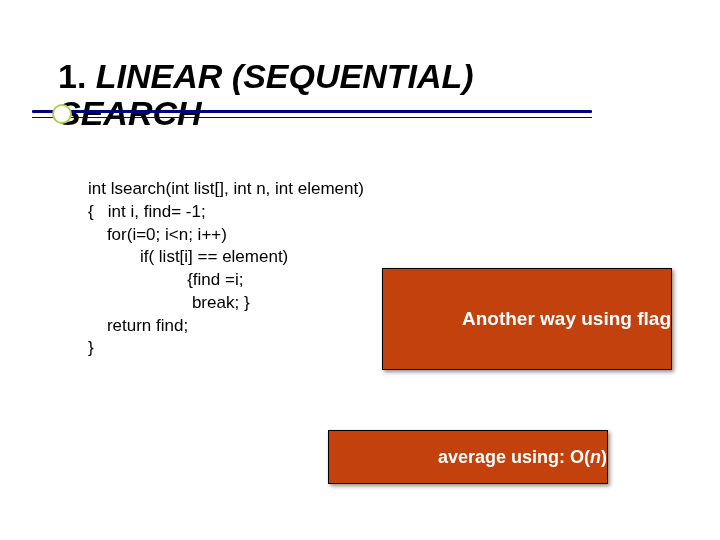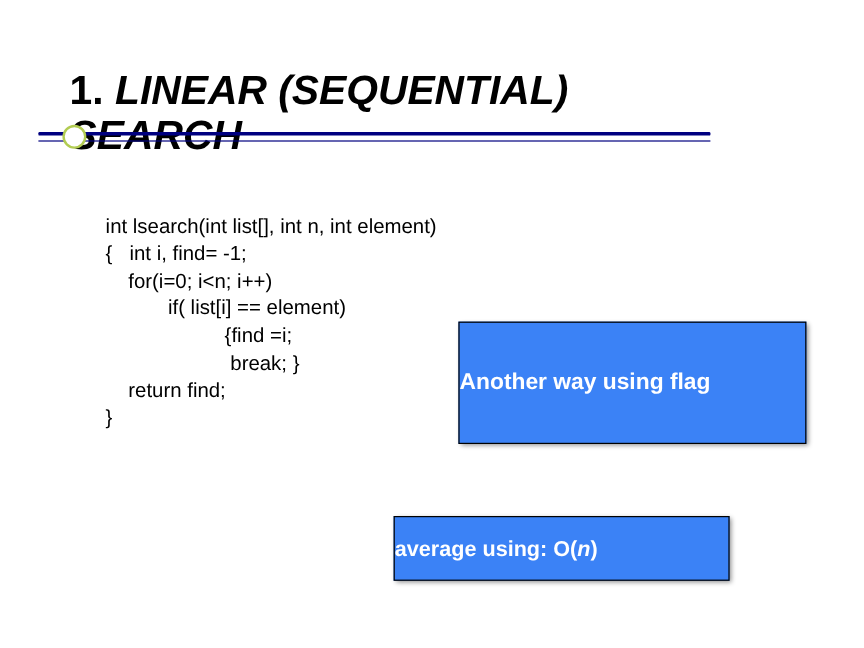--- a/index.html
+++ b/index.html
@@ -63,28 +63,28 @@
     left: 88px;
     top: 178px;
     font-size: 17px;
     color: #000;
     line-height: 1.34;
     font-family: Liberation Sans, sans-serif;
     white-space: pre;
   }
   .callout {
     position: absolute;
-    background: #3b82f6;
+    background: #c2410c;
     border: 1px solid #000;
     box-shadow: 2px 2px 4px rgba(0,0,0,.45);
     color: #fff;
     text-align: center;
     display: flex;
     align-items: center;
-    justify-content: flex-start;
+    justify-content: flex-end;
     font-weight: bold;
   }
   .callout.flag {
     left: 382px;
     top: 268px;
     width: 288px;
     height: 100px;
     font-size: 19px;
   }
   .callout.avg {

